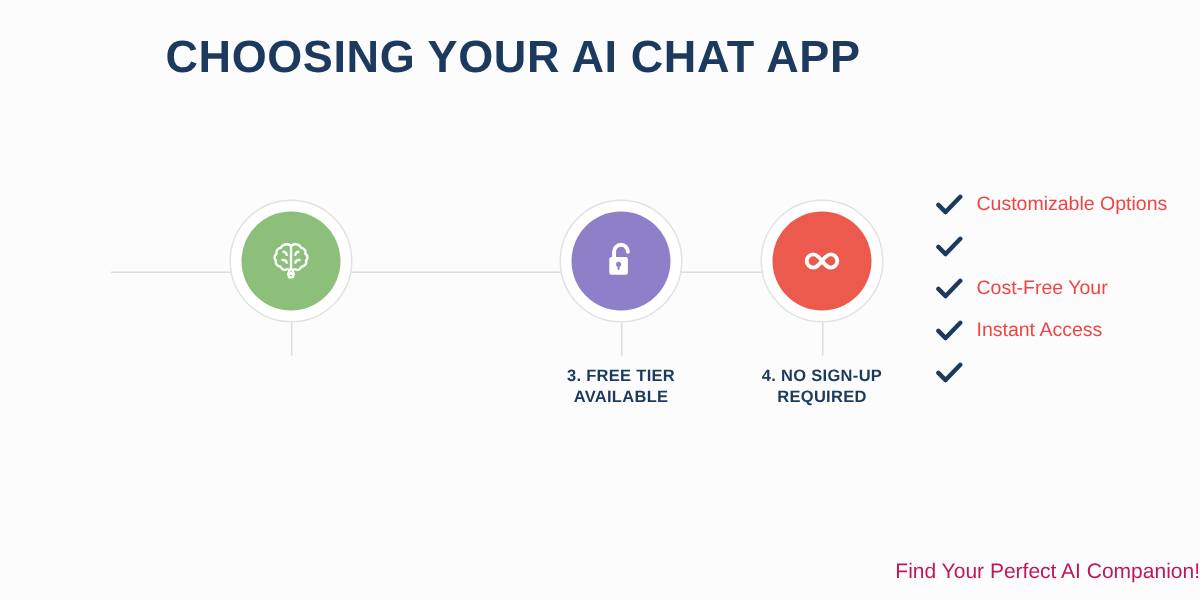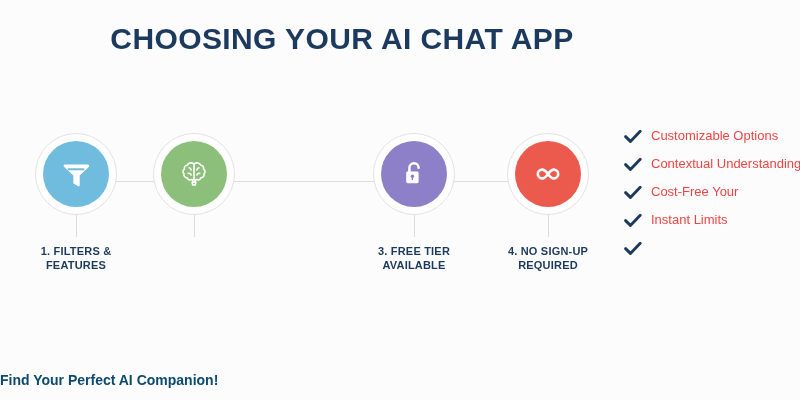--- a/index.html
+++ b/index.html
@@ -122,49 +122,35 @@
     color: #ef4444;
     line-height: 1.28;
   }
 
   
   .footer {
     position: absolute;
     top: 372px;
     left: 0;
     width: 800px;
-    text-align: left;
+    text-align: right;
     font-size: 14px;
-    font-weight: bold;
-    color: #0c4a6e;
+    font-weight: normal;
+    color: #be185d;
   }
 </style>
 </head>
 <body>
 
 <div class="title">CHOOSING YOUR AI CHAT APP</div>
 
 <div class="steps">
 
   <div class="connector-line"></div>
 
-  <div class="step step-0">
-    <div class="circle-outer">
-      <div class="circle-inner" style="background:#70bcdf;">
-        <span>
-          <svg width="34" height="34" viewBox="0 0 32 32" aria-hidden="true">
-            <path d="M5 7 h22 a1.4 1.4 0 0 1 1 2.4 L19.5 17.4 V26.6 a1 1 0 0 1 -1.5 .9 l-4 -2.4 a1 1 0 0 1 -.5 -.9 V17.4 L5 9.4 A1.4 1.4 0 0 1 5 7 Z" fill="#ffffff"></path>
-            <rect x="8.2" y="10.6" width="15.6" height="1.9" fill="#70bcdf"></rect>
-          </svg>
-        </span>
-      </div>
-    </div>
-    <div class="stem"></div>
-    <div class="step-label">1. FILTERS &amp; FEATURES</div>
-  </div>
 
   <div class="step step-1">
     <div class="circle-outer">
       <div class="circle-inner" style="background:#8cc07a;">
         <span>
           <svg width="34" height="34" viewBox="0 0 32 32" aria-hidden="true">
             <g fill="none" stroke="#ffffff" stroke-width="1.5" stroke-linecap="round" stroke-linejoin="round">
               <path d="M15.6 6.2c-2.2-1.4-5.2-.6-6 1.6-1.9.2-3.1 1.9-2.6 3.6-1.6 1-1.8 3.2-.4 4.4-.6 1.9.9 3.8 2.9 3.8.5 1.7 2.5 2.5 4 1.6"></path>
               <path d="M16.4 6.2c2.2-1.4 5.2-.6 6 1.6 1.9.2 3.1 1.9 2.6 3.6 1.6 1 1.8 3.2.4 4.4.6 1.9-.9 3.8-2.9 3.8-.5 1.7-2.5 2.5-4 1.6"></path>
               <path d="M16 6.6v14.4"></path>
@@ -223,39 +209,38 @@
     </span>
     <span class="check-label">Customizable Options</span>
   </div>
 
   <div class="check-item">
     <span class="check-icon">
       <svg width="18" height="16" viewBox="0 0 18 16" aria-hidden="true">
         <path d="M1.6 7.6 L6.4 12.4 L16.2 2.2" fill="none" stroke="#1c3a5e" stroke-width="2.9" stroke-linecap="round" stroke-linejoin="round"></path>
       </svg>
     </span>
-    <span class="check-label">Contextual Understanding</span>
   </div>
 
   <div class="check-item">
     <span class="check-icon">
       <svg width="18" height="16" viewBox="0 0 18 16" aria-hidden="true">
         <path d="M1.6 7.6 L6.4 12.4 L16.2 2.2" fill="none" stroke="#1c3a5e" stroke-width="2.9" stroke-linecap="round" stroke-linejoin="round"></path>
       </svg>
     </span>
     <span class="check-label">Cost-Free Your</span>
   </div>
 
   <div class="check-item">
     <span class="check-icon">
       <svg width="18" height="16" viewBox="0 0 18 16" aria-hidden="true">
         <path d="M1.6 7.6 L6.4 12.4 L16.2 2.2" fill="none" stroke="#1c3a5e" stroke-width="2.9" stroke-linecap="round" stroke-linejoin="round"></path>
       </svg>
     </span>
-    <span class="check-label">Instant Limits</span>
+    <span class="check-label">Instant Access</span>
   </div>
 
   <div class="check-item">
     <span class="check-icon">
       <svg width="18" height="16" viewBox="0 0 18 16" aria-hidden="true">
         <path d="M1.6 7.6 L6.4 12.4 L16.2 2.2" fill="none" stroke="#1c3a5e" stroke-width="2.9" stroke-linecap="round" stroke-linejoin="round"></path>
       </svg>
     </span>
   </div>
 

